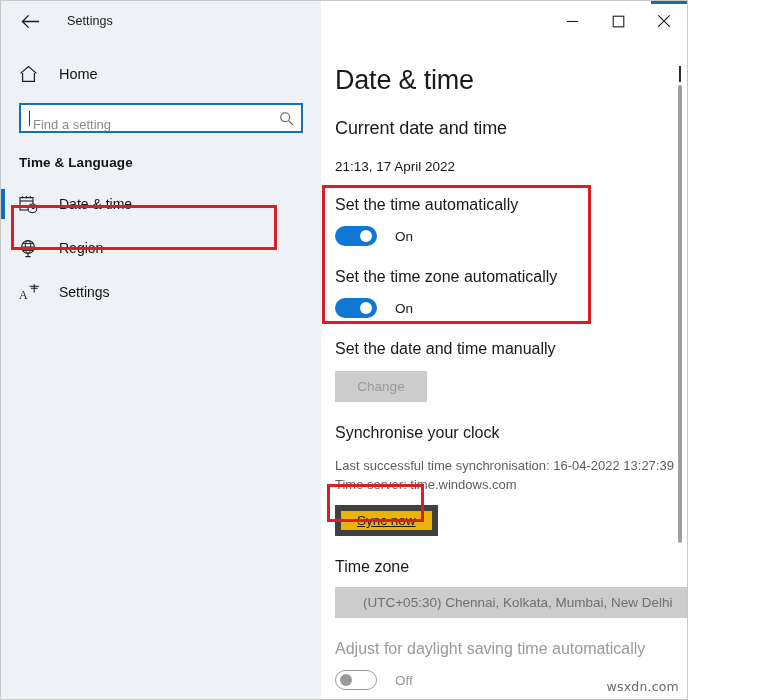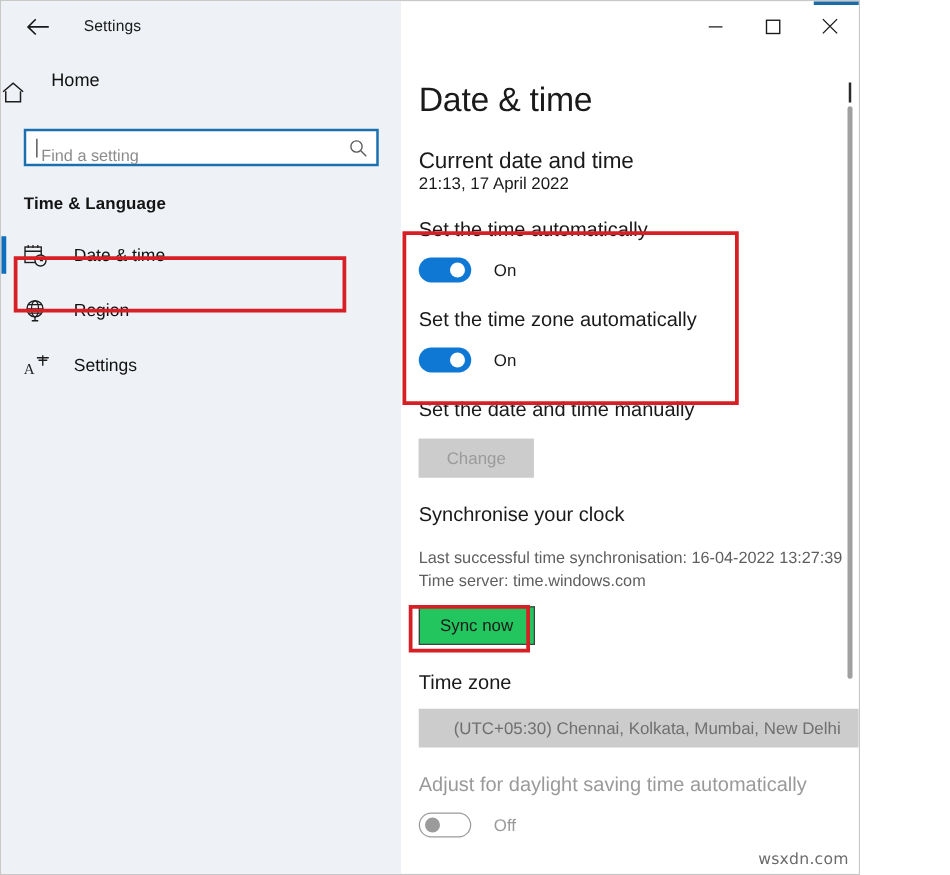--- a/index.html
+++ b/index.html
@@ -74,21 +74,23 @@
   
   .sidebar {
     width: 320px;
     min-width: 320px;
     background: #eef1f5;
     padding-top: 16px;
     position: relative;
   }
   .home-row {
     display: flex;
+    align-items: center;
     height: 34px;
+    padding-left: 18px;
     margin-bottom: 12px;
     cursor: default;
   }
   .home-icon { width: 26px; display: flex; align-items: center; }
   .home-label {
     font-size: 14.5px;
     color: #111;
     margin-left: 14px;
   }
   .search-wrap {
@@ -183,20 +185,21 @@
   }
   .group-head {
     font-size: 18px;
     color: #1a1a1a;
     margin-top: 22px;
     letter-spacing: -.1px;
   }
   .cur-datetime {
     font-size: 13.5px;
     color: #191919;
+    margin-top: 20px;
   }
   .setting-label {
     font-size: 16px;
     color: #191919;
     margin-top: 22px;
   }
   .setting-label.muted { color: #9a9a9a; }
 
   .toggle-row {
     display: flex;
@@ -243,23 +246,24 @@
     background: #cccccc;
     font-family: "Liberation Sans", sans-serif;
     font-size: 13.5px;
     color: #9b9b9b;
     display: inline-flex;
     align-items: center;
     justify-content: center;
     cursor: default;
   }
   .btn.enabled {
-    background: #22c55e;
-    border: 1px solid #404040;
+    background: #eab308;
+    border: 6px solid #404040;
     color: #1a1a1a;
+    text-decoration: underline;
   }
 
   .sync-line {
     font-size: 13px;
     color: #5e5e5e;
     margin-top: 4px;
   }
   .sync-line.first { margin-top: 16px; }
 
   .tz-select {

